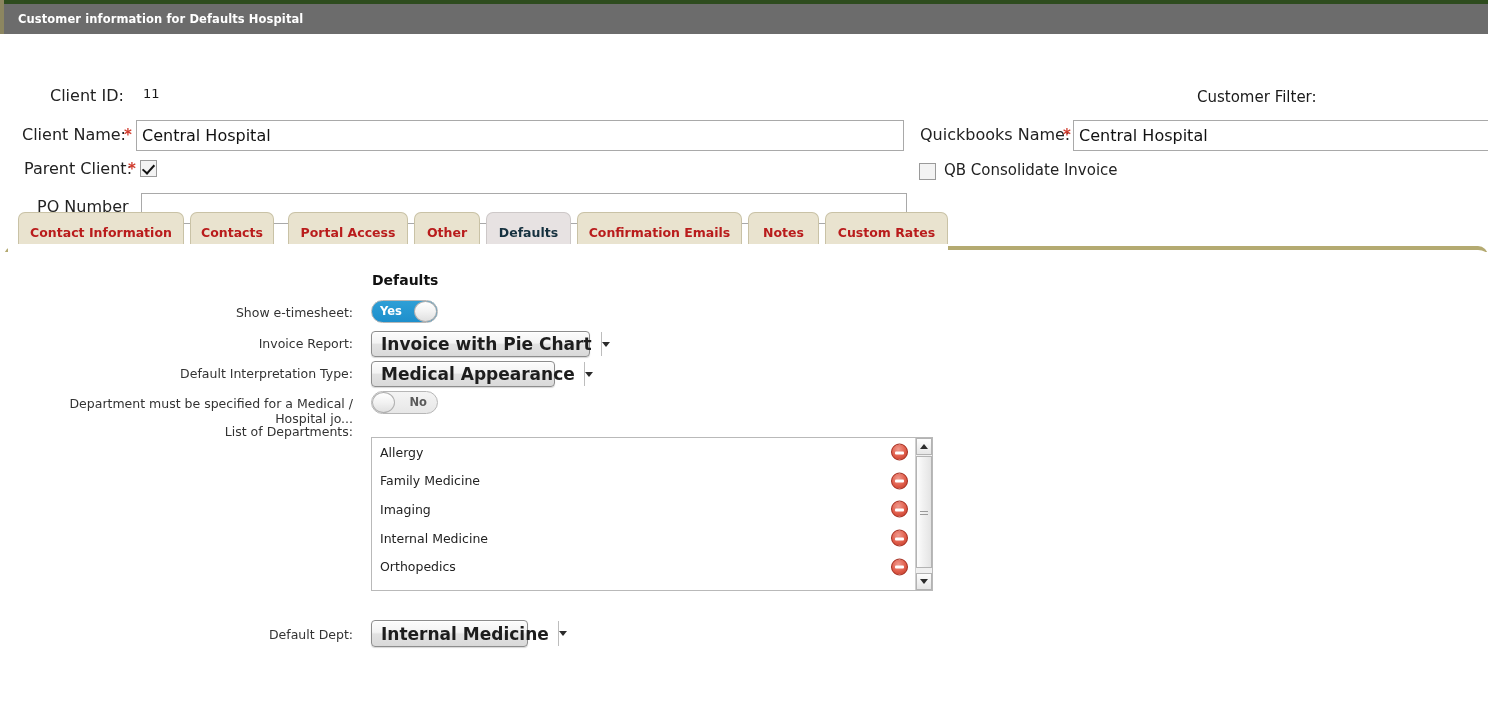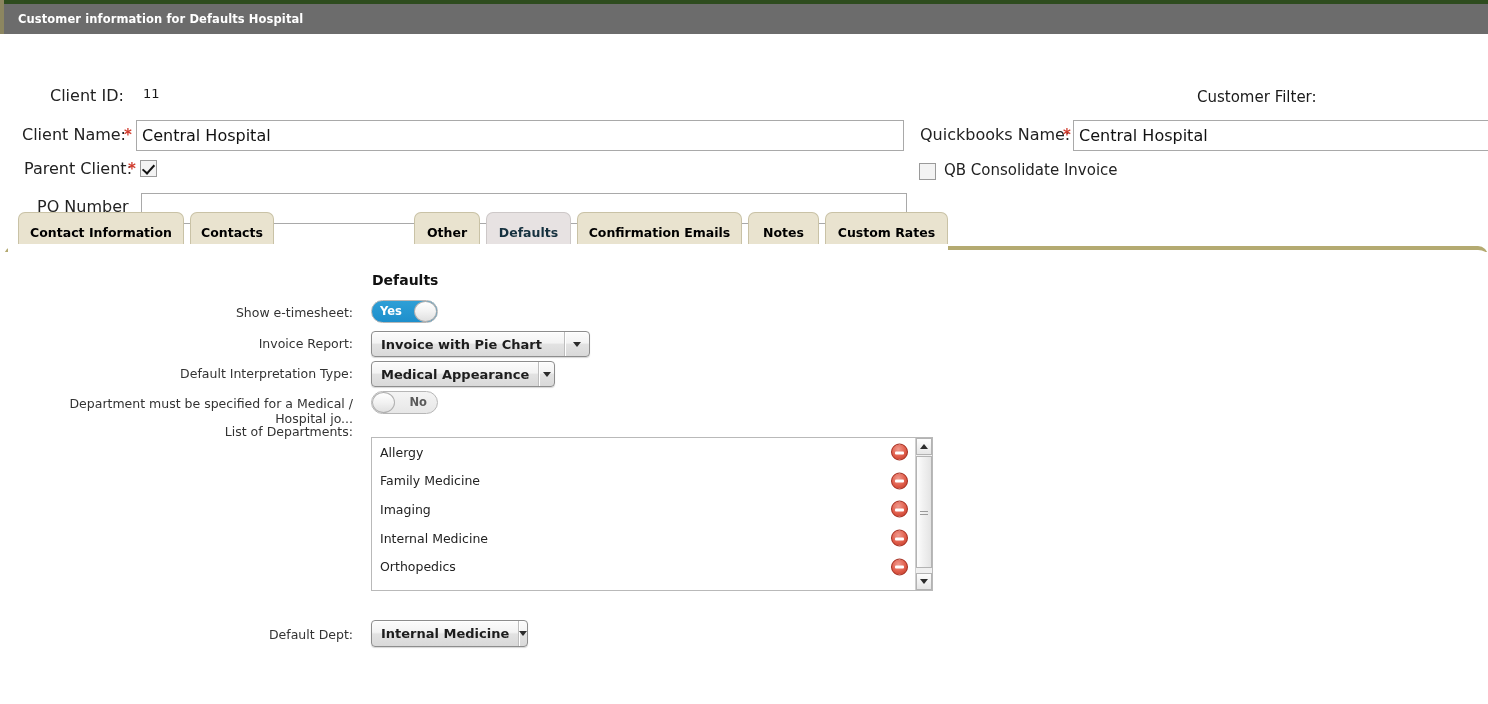--- a/index.html
+++ b/index.html
@@ -69,21 +69,21 @@
     border:1px solid #a9a9a9;background:#fff;box-sizing:border-box;
     font-family:inherit;font-size:16px;padding:0 5px;color:#111;outline:none;
   }
 
   
   .selbtn{
     display:inline-flex;align-items:center;height:26px;box-sizing:border-box;
     border:1px solid #8d8d8d;border-radius:4px;
     background:linear-gradient(to bottom,#fcfcfc 0%,#f3f3f3 45%,#e2e2e2 52%,#d9d9d9 100%);
     box-shadow:0 1px 1px rgba(0,0,0,.16), inset 0 1px 0 #fff;
-    font-size:13px;font-weight:bold;color:#1d1d1d;cursor:default;position:relative;
+    font-size:17px;font-weight:bold;color:#1d1d1d;cursor:default;position:relative;
   }
   .selbtn .txt{padding:0 9px;white-space:nowrap;}
   .selbtn .arrowbox{
     margin-left:auto;width:24px;height:100%;display:flex;align-items:center;
     justify-content:center;border-left:1px solid #bdbdbd;box-shadow:inset 1px 0 0 #fff;
   }
   .caret{
     width:0;height:0;border-left:4.5px solid transparent;border-right:4.5px solid transparent;
     border-top:5.5px solid #2b2b2b;
   }
@@ -91,21 +91,21 @@
   .custfilter-btn{position:absolute;left:1334px;top:51px;width:140px;height:30px;font-size:15px;}
   .custfilter-btn .txt{padding:0 12px;}
 
   
   .tabstrip{position:absolute;left:0;top:210px;width:1488px;height:42px;}
   .tab{
     position:absolute;top:2px;height:40px;box-sizing:border-box;
     background:#e9e3cf;border:1px solid #c9c2a6;border-bottom:none;
     border-radius:7px 7px 0 0;
     display:flex;align-items:center;justify-content:center;
-    font-size:12.5px;font-weight:bold;color:#000000;cursor:default;
+    font-size:12.5px;font-weight:bold;color:#b91c1c;cursor:default;
     white-space:nowrap;padding:0 6px;
   }
   .tab.active{background:#e7e2e2;border-color:#cdc8c8;color:#16313f;}
 
   
   .panelborder{
     position:absolute;left:4px;top:246px;width:1484px;height:458px;
     border-left:4px solid #b4aa71;border-top:4px solid #b4aa71;
     border-radius:10px 10px 0 0;box-sizing:border-box;background:transparent;
     pointer-events:none;
@@ -218,20 +218,23 @@
     <span class="lbl po-lbl">PO Number</span>
     <input class="po-input" type="text" value="" style="">
   </div>
 
   <div class="tabstrip">
     <div class="tab" style="left:18px;width:166px;">
         <span>Contact Information</span>
       </div>
     <div class="tab" style="left:190px;width:84px;">
         <span>Contacts</span>
+      </div>
+    <div class="tab" style="left:288px;width:120px;">
+        <span>Portal Access</span>
       </div>
     <div class="tab" style="left:414px;width:66px;">
         <span>Other</span>
       </div>
     <div class="tab active" style="left:486px;width:85px;">
         <span>Defaults</span>
       </div>
     <div class="tab" style="left:577px;width:165px;">
         <span>Confirmation Emails</span>
       </div>

